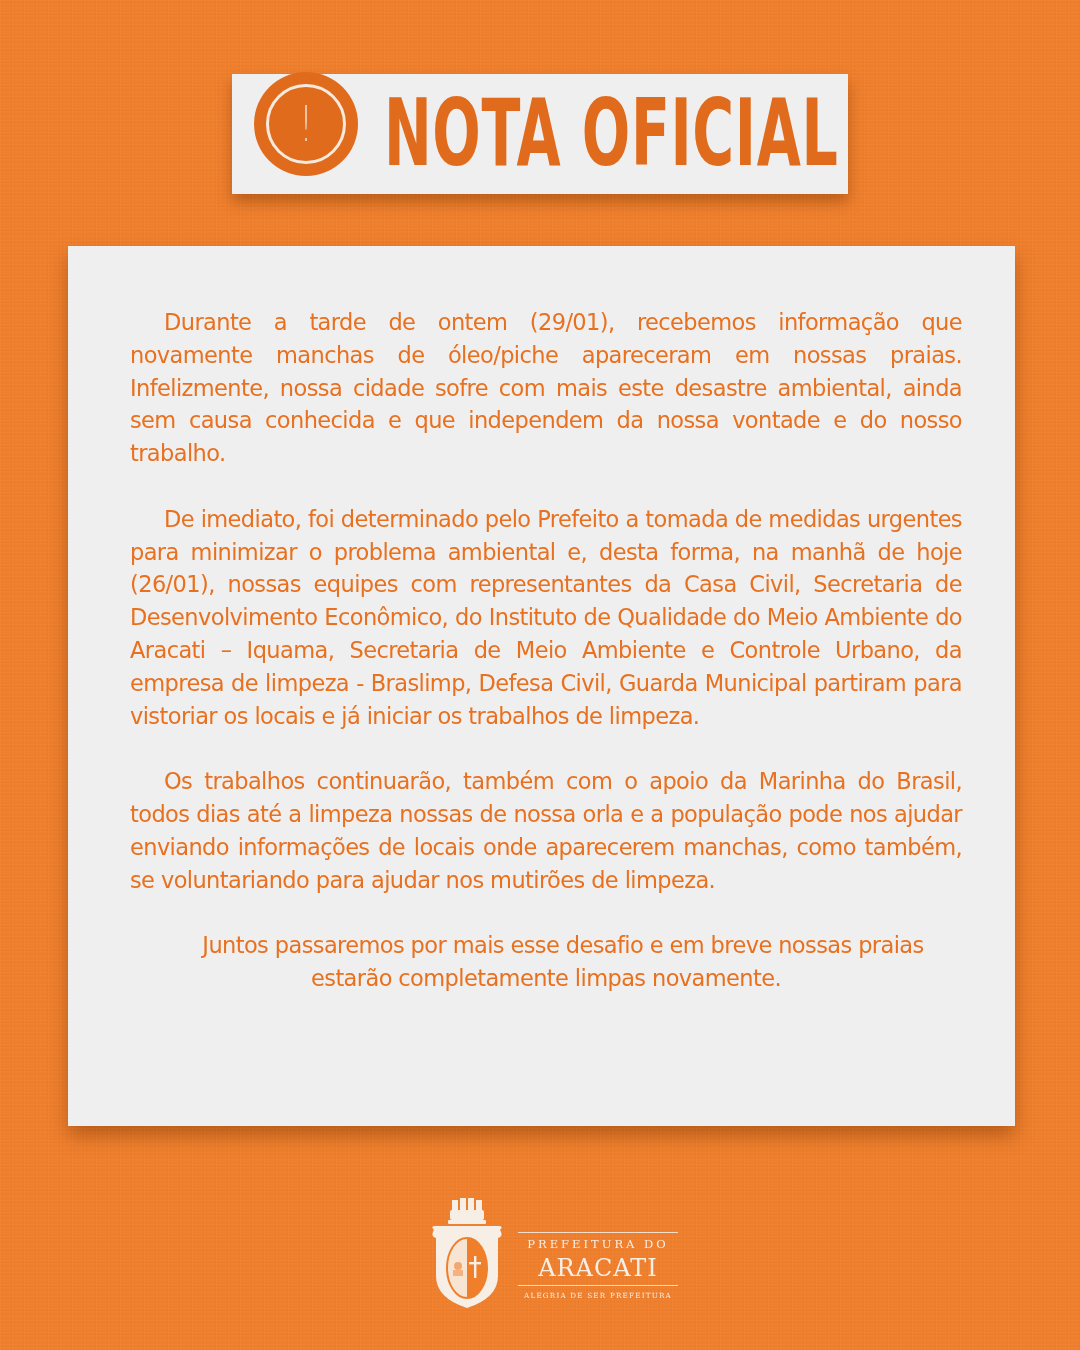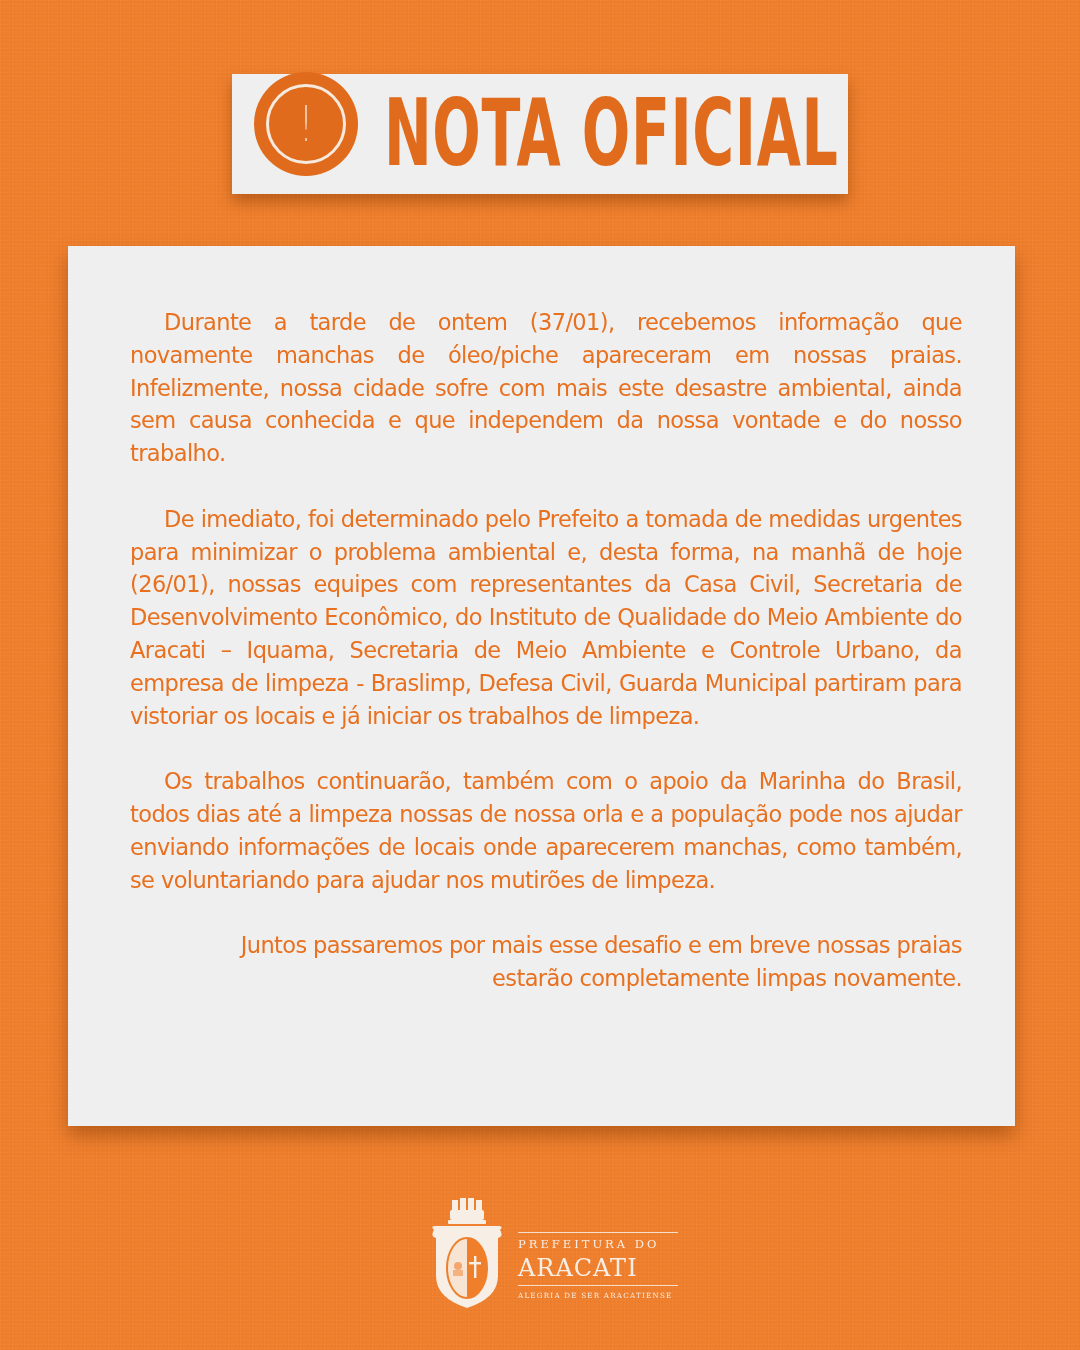--- a/index.html
+++ b/index.html
@@ -95,21 +95,21 @@
       font-size: 22.5px;
       line-height: 32.8px;
       letter-spacing: -0.6px;
     }
     .note-body p {
       margin: 0 0 32.8px 0;
       text-align: justify;
       text-indent: 34px;
     }
     .note-body p.last {
-      text-align: right;
+      text-align: center;
     }
 
     
     .footer-logo {
       position: absolute;
       left: 428px;
       top: 1196px;
       width: 250px;
       height: 116px;
     }
@@ -120,21 +120,21 @@
       width: 78px;
       height: 116px;
     }
     .brand-lines {
       position: absolute;
       left: 90px;
       top: 36px;
       width: 160px;
       color: #f7efe6;
       font-family: "DejaVu Serif", serif;
-      text-align: left;
+      text-align: center;
     }
     .brand-rule {
       height: 1px;
       background: #f7efe6;
       opacity: 0.85;
       margin: 0 0 4px 0;
     }
     .brand-top {
       font-size: 11.5px;
       letter-spacing: 3px;
@@ -158,21 +158,21 @@
   <div class="alert-badge">
     <div class="ring">
       <span class="bang">!</span>
     </div>
   </div>
   <div class="title-text">NOTA OFICIAL</div>
 </div>
 
 <div class="note-card">
   <div class="note-body">
-    <p>Durante a tarde de ontem (37/01), recebemos informação que novamente manchas de óleo/piche apareceram em nossas praias. Infelizmente, nossa cidade sofre com mais este desastre ambiental, ainda sem causa conhecida e que independem da nossa vontade e do nosso trabalho.</p>
+    <p>Durante a tarde de ontem (29/01), recebemos informação que novamente manchas de óleo/piche apareceram em nossas praias. Infelizmente, nossa cidade sofre com mais este desastre ambiental, ainda sem causa conhecida e que independem da nossa vontade e do nosso trabalho.</p>
     <p>De imediato, foi determinado pelo Prefeito a tomada de medidas urgentes para minimizar o problema ambiental e, desta forma, na manhã de hoje (26/01), nossas equipes com representantes da Casa Civil, Secretaria de Desenvolvimento Econômico, do Instituto de Qualidade do Meio Ambiente do Aracati – Iquama, Secretaria de Meio Ambiente e Controle Urbano, da empresa de limpeza - Braslimp, Defesa Civil, Guarda Municipal partiram para vistoriar os locais e já iniciar os trabalhos de limpeza.</p>
     <p>Os trabalhos continuarão, também com o apoio da Marinha do Brasil, todos dias até a limpeza nossas de nossa orla e a população pode nos ajudar enviando informações de locais onde aparecerem manchas, como também, se voluntariando para ajudar nos mutirões de limpeza.</p>
     <p class="last">Juntos passaremos por mais esse desafio e em breve nossas praias estarão completamente limpas novamente.</p>
   </div>
 </div>
 
 <div class="footer-logo">
   <svg class="crest" viewBox="0 0 78 116">
 
     <g fill="#f7efe6">
@@ -194,15 +194,15 @@
     <rect x="25" y="74" width="10" height="6" fill="#f07f2c" opacity="0.5"></rect>
 
     <rect x="46" y="60" width="2.4" height="22" fill="#f7efe6"></rect>
     <rect x="41" y="66" width="12" height="2.4" fill="#f7efe6"></rect>
   </svg>
   <div class="brand-lines">
     <div class="brand-rule"></div>
     <div class="brand-top">PREFEITURA DO</div>
     <div class="brand-main">ARACATI</div>
     <div class="brand-rule"></div>
-    <div class="brand-tag">ALEGRIA DE SER ARACATIENSE</div>
+    <div class="brand-tag">ALEGRIA DE SER PREFEITURA</div>
   </div>
 </div>
 
 </body></html>

